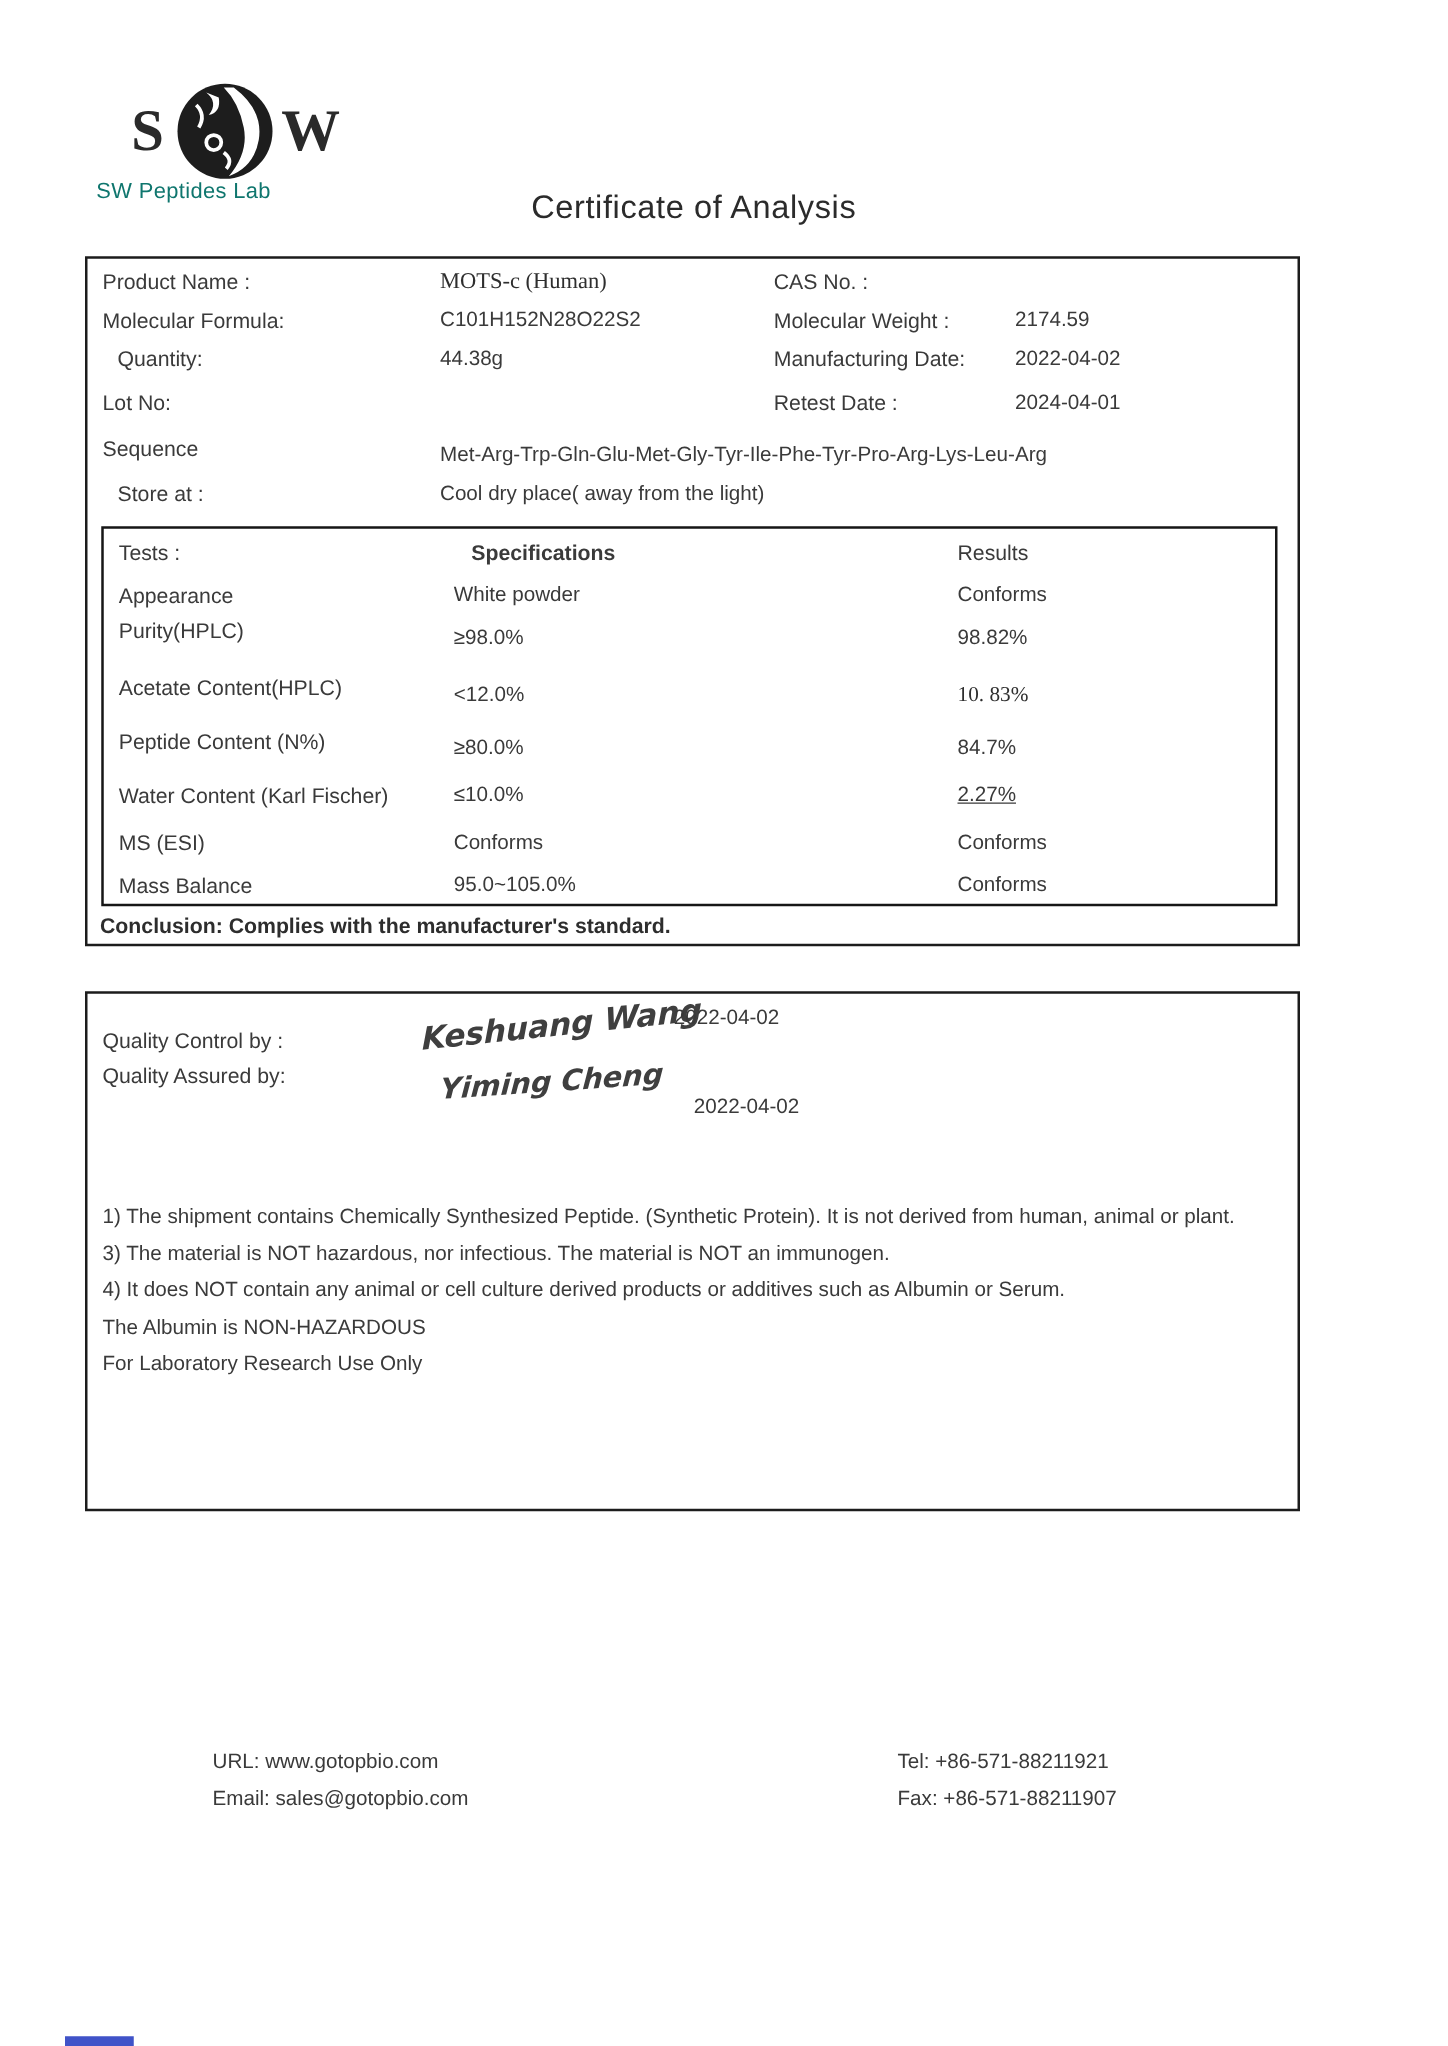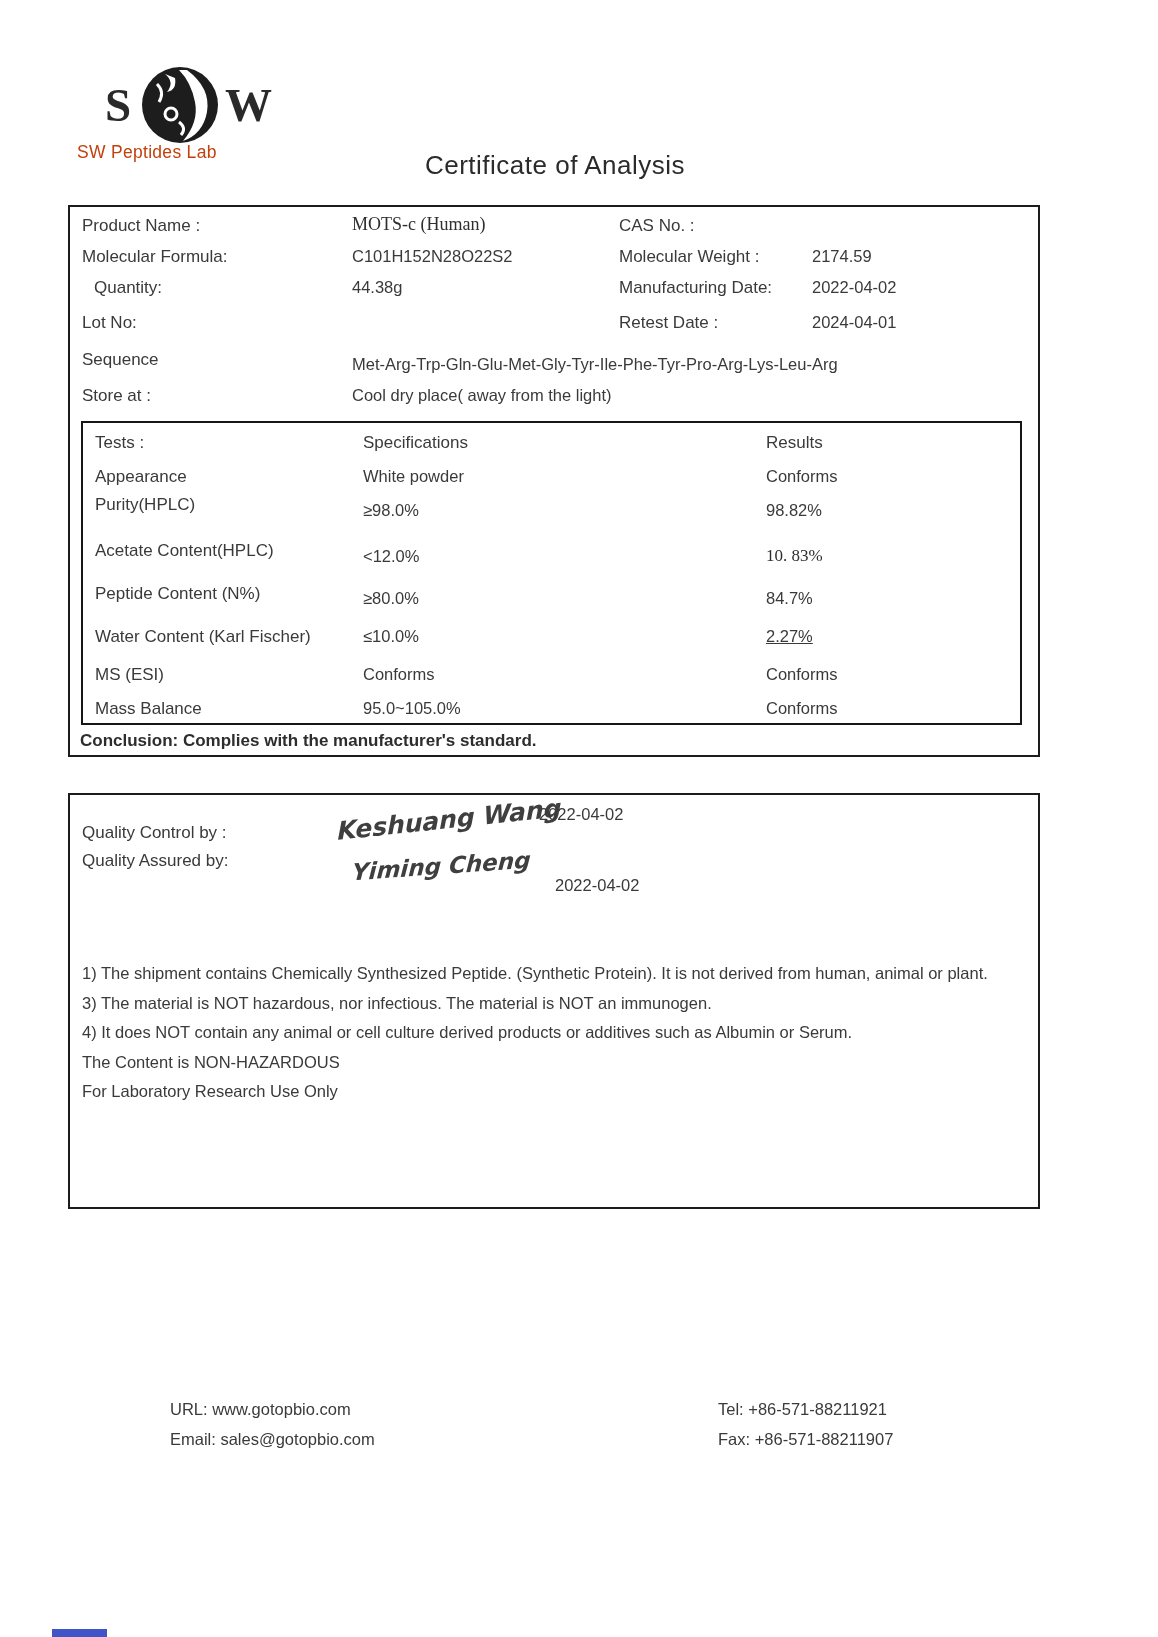--- a/index.html
+++ b/index.html
@@ -18,21 +18,21 @@
   .inner-box{border:2.5px solid #161616;}
   .conclusion{font-size:17px;font-weight:bold;color:#2d2d2d;white-space:nowrap;}
   .note-line{font-size:16.5px;line-height:29.5px;color:#3a3a3a;}
   .sig{
     font-family:"DejaVu Sans",sans-serif;font-style:italic;font-weight:bold;
     color:#3f3f3f;white-space:nowrap;
   }
   .sig1{font-size:25px;transform:rotate(-6deg) skewX(-6deg);}
   .sig2{font-size:23px;transform:rotate(-4deg) skewX(-8deg);}
   .logo-letter{font-family:"Liberation Serif","DejaVu Serif",serif;font-size:47px;font-weight:600;color:#2a2a2a;}
-  .lab-name{font-size:17.5px;color:#c2410c;letter-spacing:0.3px;}
+  .lab-name{font-size:17.5px;color:#0f766e;letter-spacing:0.3px;}
   .footer-line{font-size:16.5px;color:#3a3a3a;white-space:nowrap;}
   .artifact{background:#4053c8;}
 </style>
 </head>
 <body>
 
 <div class="page">
 
   <div class="abs" style="left:75px;top:50px;width:240px;height:115px;">
     <span class="abs logo-letter" style="left:30px;top:28px;">S</span>
@@ -68,26 +68,26 @@
     <span class="abs val" style="left:742px;top:71px;">2022-04-02</span>
 
     <span class="abs lbl" style="left:12px;top:106px;">Lot No:</span>
     <span class="abs val" style="left:282px;top:106px;"></span>
     <span class="abs lbl" style="left:549px;top:106px;">Retest Date :</span>
     <span class="abs val" style="left:742px;top:106px;">2024-04-01</span>
 
     <span class="abs lbl" style="left:12px;top:143px;">Sequence</span>
     <span class="abs val" style="left:282px;top:148px;">Met-Arg-Trp-Gln-Glu-Met-Gly-Tyr-Ile-Phe-Tyr-Pro-Arg-Lys-Leu-Arg</span>
 
-    <span class="abs lbl" style="left:12px;top:179px;">Store at :</span>
+    <span class="abs lbl" style="left:24px;top:179px;">Store at :</span>
     <span class="abs val" style="left:282px;top:179px;">Cool dry place( away from the light)</span>
 
     <div class="abs inner-box" style="left:11px;top:214px;width:937px;height:300px;">
       <span class="abs lbl" style="left:12px;top:10px;">Tests :</span>
-      <span class="abs lbl" style="left:280px;top:10px;">Specifications</span>
+      <span class="abs lbl" style="left:294px;top:10px;font-weight:bold;">Specifications</span>
       <span class="abs lbl" style="left:683px;top:10px;">Results</span>
 
       <div class="abs" style="left:0;top:44px;width:100%;">
         <span class="abs lbl" style="left:12px;">Appearance</span>
         <span class="abs val" style="left:280px;">White powder</span>
         <span class="abs val" style="left:683px;">Conforms</span>
       </div>
       <div class="abs" style="left:0;top:78px;width:100%;">
         <span class="abs lbl" style="left:12px;top:-6px;">Purity(HPLC)</span>
         <span class="abs val" style="left:280px;">≥98.0%</span>
@@ -131,21 +131,21 @@
     <span class="abs sig sig1" style="left:267px;top:10px;">Keshuang Wang</span>
     <span class="abs val" style="left:469px;top:10px;">2022-04-02</span>
 
     <span class="abs sig sig2" style="left:282px;top:58px;">Yiming Cheng</span>
     <span class="abs val" style="left:485px;top:81px;">2022-04-02</span>
 
     <div class="abs" style="left:12px;top:164px;width:944px;">
       <div class="note-line">1) The shipment contains Chemically Synthesized Peptide. (Synthetic Protein). It is not derived from human, animal or plant.</div>
       <div class="note-line">3) The material is NOT hazardous, nor infectious. The material is NOT an immunogen.</div>
       <div class="note-line">4) It does NOT contain any animal or cell culture derived products or additives such as Albumin or Serum.</div>
-      <div class="note-line">The Content is NON-HAZARDOUS</div>
+      <div class="note-line">The Albumin is NON-HAZARDOUS</div>
       <div class="note-line">For Laboratory Research Use Only</div>
     </div>
   </div>
 
   <span class="abs footer-line" style="left:170px;top:1400px;">URL: www.gotopbio.com</span>
   <span class="abs footer-line" style="left:170px;top:1430px;">Email: sales@gotopbio.com</span>
   <span class="abs footer-line" style="left:718px;top:1400px;">Tel: +86-571-88211921</span>
   <span class="abs footer-line" style="left:718px;top:1430px;">Fax: +86-571-88211907</span>
 
   <div class="abs artifact" style="left:52px;top:1629px;width:55px;height:8px;"></div>

